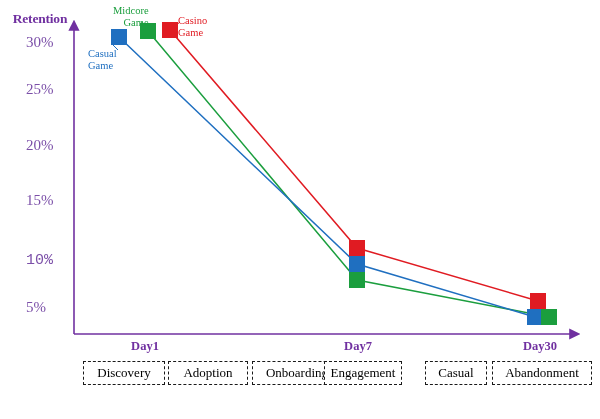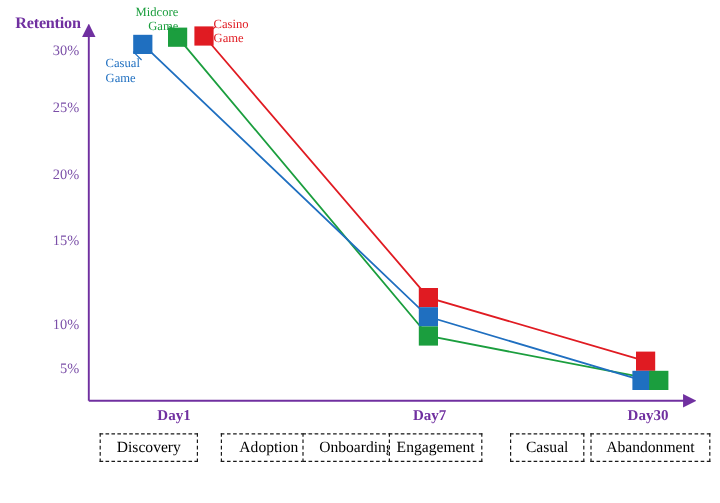--- a/index.html
+++ b/index.html
@@ -30,23 +30,23 @@
     color: #7030a0;
     font-weight: bold;
     font-size: 13.5px;
     line-height: 15px;
     letter-spacing: -0.2px;
     text-align: center;
   }
   .ytick {
     position: absolute;
     width: 40px;
-    text-align: right;
+    text-align: left;
     color: #7b4fa8;
-    font-size: 12px;
+    font-size: 15px;
     line-height: 13px;
   }
   .xtick {
     position: absolute;
     color: #7030a0;
     font-weight: bold;
     font-size: 12.5px;
     line-height: 14px;
     text-align: center;
   }
@@ -164,41 +164,41 @@
   </svg>
 
   <div class="axis-title">
     <div>Retention</div>
   </div>
 
   <div class="ytick" style="left:26px; top:36px;">30%</div>
   <div class="ytick" style="left:26px; top:83px;">25%</div>
   <div class="ytick" style="left:26px; top:139px;">20%</div>
   <div class="ytick" style="left:26px; top:194px;">15%</div>
-  <div class="ytick" style="left:26px; top:264px;">10%</div>
+  <div class="ytick" style="left:26px; top:254px;font-family:Liberation Mono, monospace;">10%</div>
   <div class="ytick" style="left:26px; top:301px;">5%</div>
 
   <div class="xtick" style="left:116px; top:339px; width:58px;">Day1</div>
   <div class="xtick" style="left:329px; top:339px; width:58px;">Day7</div>
   <div class="xtick" style="left:509px; top:339px; width:62px;">Day30</div>
 
   <div class="series-label" style="left:88px; top:48px; color:#1f6fc0;">
     <div>Casual</div>
     <div>Game</div>
   </div>
   <div class="series-label" style="left:113px; top:5px; color:#1b9e3e;text-align:right;">
     <div>Midcore</div>
     <div>Game</div>
   </div>
   <div class="series-label" style="left:178px; top:15px; color:#e01b22;">
     <div>Casino</div>
     <div>Game</div>
   </div>
 
   <div class="stage-box" style="left:83px;  width:82px;">Discovery</div>
-  <div class="stage-box" style="left:184px; width:80px;">Adoption</div>
+  <div class="stage-box" style="left:168px; width:80px;">Adoption</div>
   <div class="stage-box" style="left:252px; width:90px;">Onboarding</div>
   <div class="stage-box" style="left:324px; width:78px;">Engagement</div>
   <div class="stage-box" style="left:425px; width:62px;">Casual</div>
   <div class="stage-box" style="left:492px; width:100px;">Abandonment</div>
 
 
 </div>
 
 </body></html>

